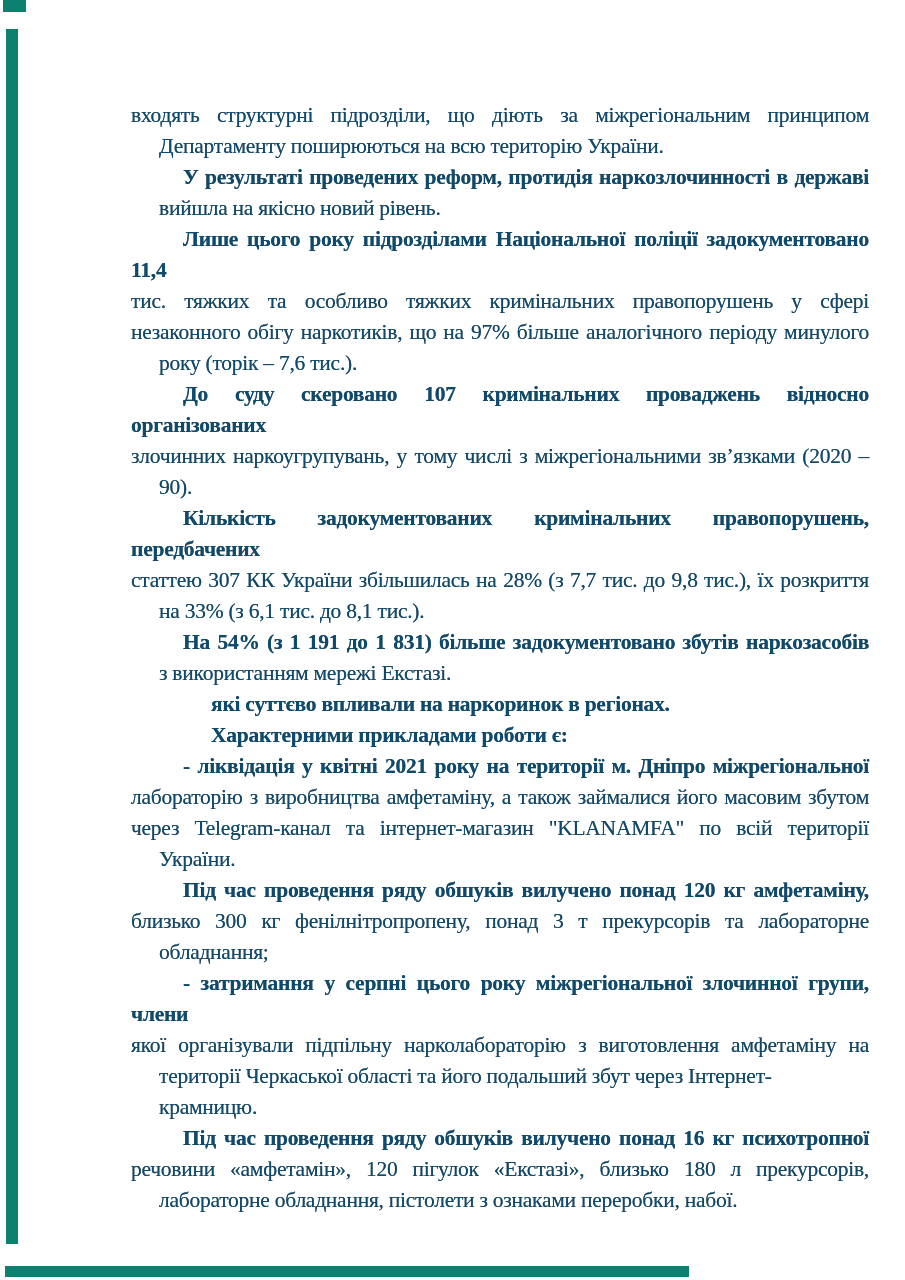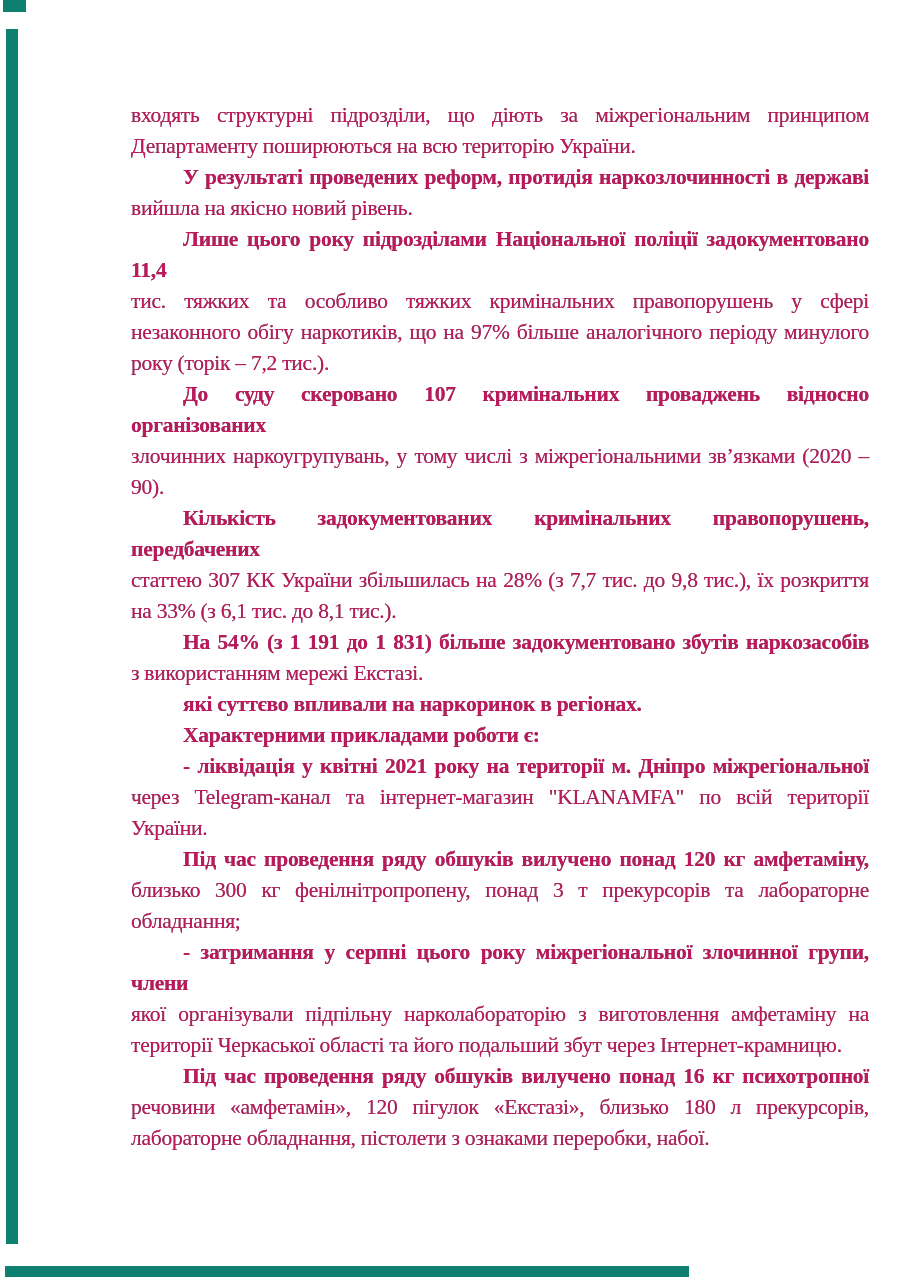--- a/index.html
+++ b/index.html
@@ -34,45 +34,46 @@
   }
   .para { margin: 0; }
   .line {
     text-align: justify;
     text-align-last: justify;
     white-space: normal;
   }
   .line.last {
     text-align: left;
     text-align-last: left;
+    margin-left: 28px;
   }
   .para.indent .line:first-child { text-indent: 52px; font-weight: bold; }
 </style>
 </head>
 <body>
 
 <div class="page">
   <div class="scan-mark scan-mark-top-left" style="background: rgb(14, 128, 112);"></div>
   <div class="scan-mark scan-mark-left-edge" style="background: rgb(14, 128, 112);"></div>
   <div class="scan-mark scan-mark-bottom-edge" style="background: rgb(14, 128, 112);"></div>
 
-  <div class="content" id="doc-content" style="color: #be185d;">
+  <div class="content" id="doc-content" style="color: #0c4a6e;">
       <div class="para">
         <div class="line">входять структурні підрозділи, що діють за міжрегіональним принципом</div>
         <div class="line last">Департаменту поширюються на всю територію України.</div>
       </div>
       <div class="para indent">
         <div class="line">У результаті проведених реформ, протидія наркозлочинності в державі</div>
         <div class="line last">вийшла на якісно новий рівень.</div>
       </div>
       <div class="para indent">
         <div class="line">Лише цього року підрозділами Національної поліції задокументовано 11,4</div>
         <div class="line">тис. тяжких та особливо тяжких кримінальних правопорушень у сфері</div>
         <div class="line">незаконного обігу наркотиків, що на 97% більше аналогічного періоду минулого</div>
-        <div class="line last">року (торік – 7,2 тис.).</div>
+        <div class="line last">року (торік – 7,6 тис.).</div>
       </div>
       <div class="para indent">
         <div class="line">До суду скеровано 107 кримінальних проваджень відносно організованих</div>
         <div class="line">злочинних наркоугрупувань, у тому числі з міжрегіональними зв’язками (2020 –</div>
         <div class="line last">90).</div>
       </div>
       <div class="para indent">
         <div class="line">Кількість задокументованих кримінальних правопорушень, передбачених</div>
         <div class="line">статтею 307 КК України збільшилась на 28% (з 7,7 тис. до 9,8 тис.), їх розкриття</div>
         <div class="line last">на 33% (з 6,1 тис. до 8,1 тис.).</div>
@@ -82,20 +83,21 @@
         <div class="line last">з використанням мережі Екстазі.</div>
       </div>
       <div class="para indent">
         <div class="line last">які суттєво впливали на наркоринок в регіонах.</div>
       </div>
       <div class="para indent">
         <div class="line last">Характерними прикладами роботи є:</div>
       </div>
       <div class="para indent">
         <div class="line">- ліквідація у квітні 2021 року на території м. Дніпро міжрегіональної</div>
+        <div class="line">лабораторію з виробництва амфетаміну, а також займалися його масовим збутом</div>
         <div class="line">через Telegram-канал та інтернет-магазин "KLANAMFA" по всій території</div>
         <div class="line last">України.</div>
       </div>
       <div class="para indent">
         <div class="line">Під час проведення ряду обшуків вилучено понад 120 кг амфетаміну,</div>
         <div class="line">близько 300 кг фенілнітропропену, понад 3 т прекурсорів та лабораторне</div>
         <div class="line last">обладнання;</div>
       </div>
       <div class="para indent">
         <div class="line">- затримання у серпні цього року міжрегіональної злочинної групи, члени</div>

